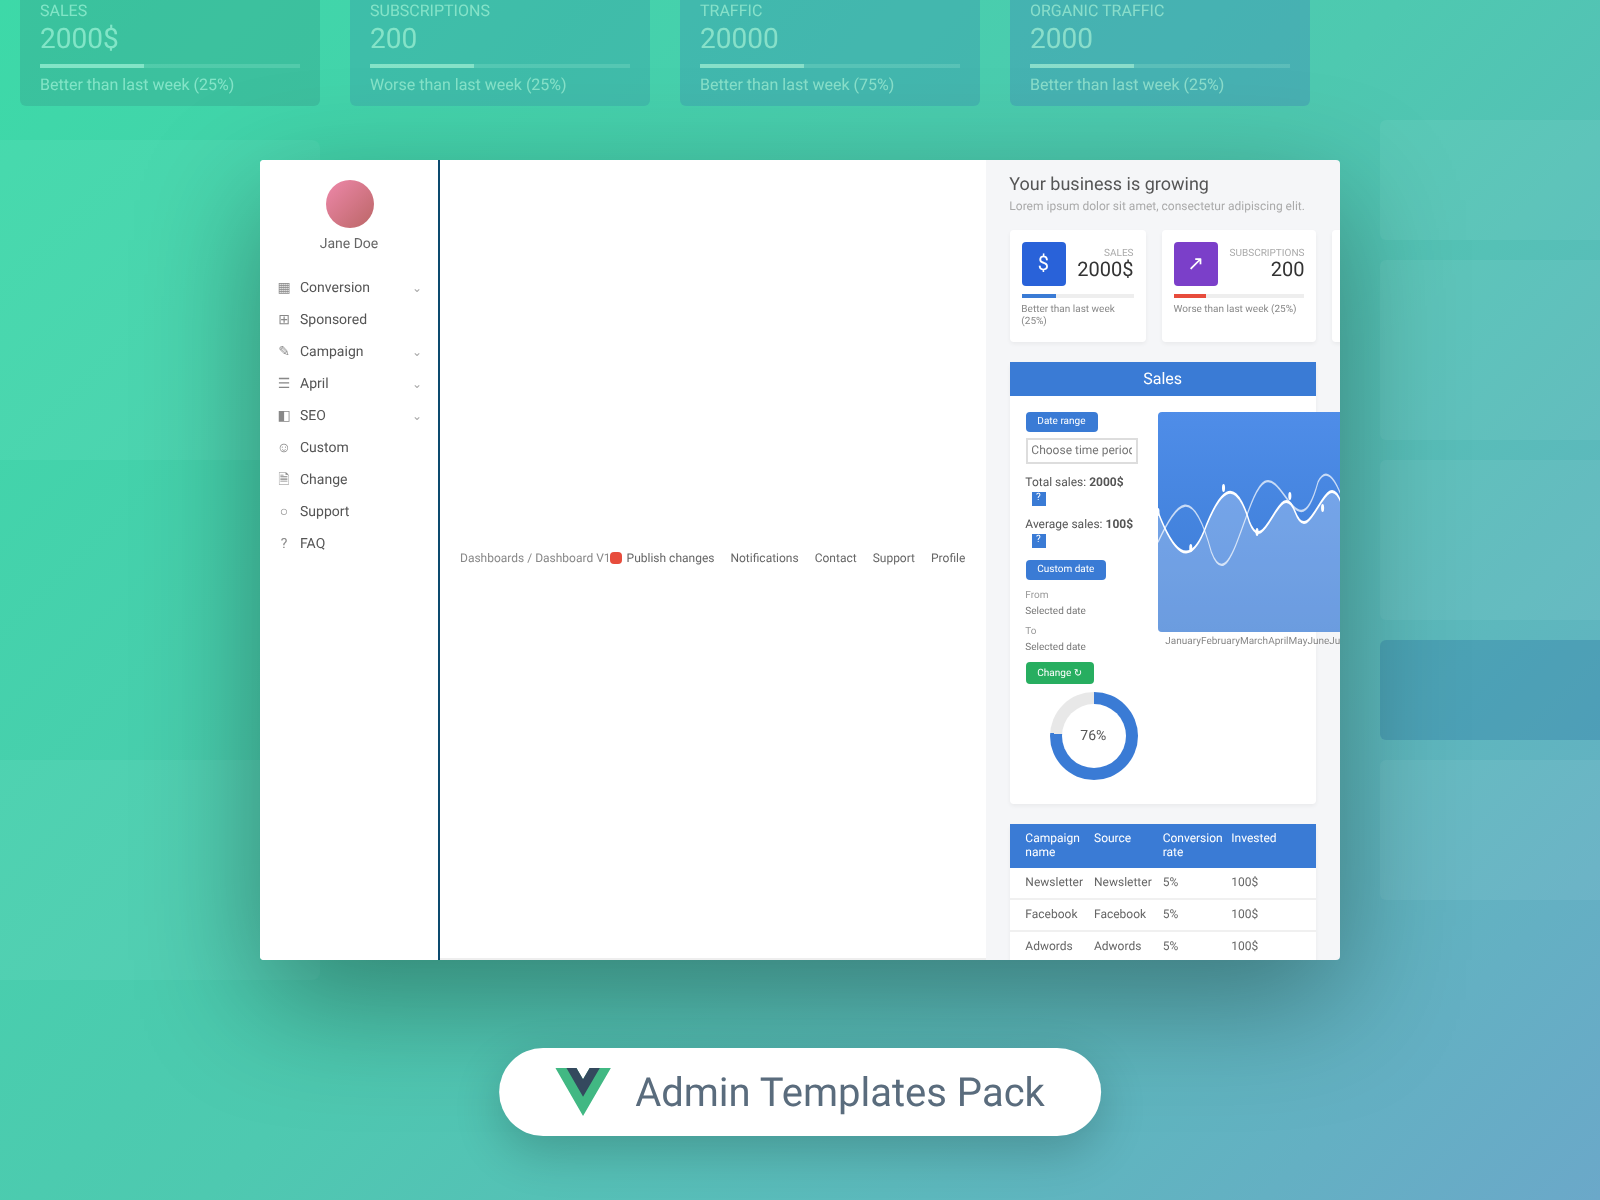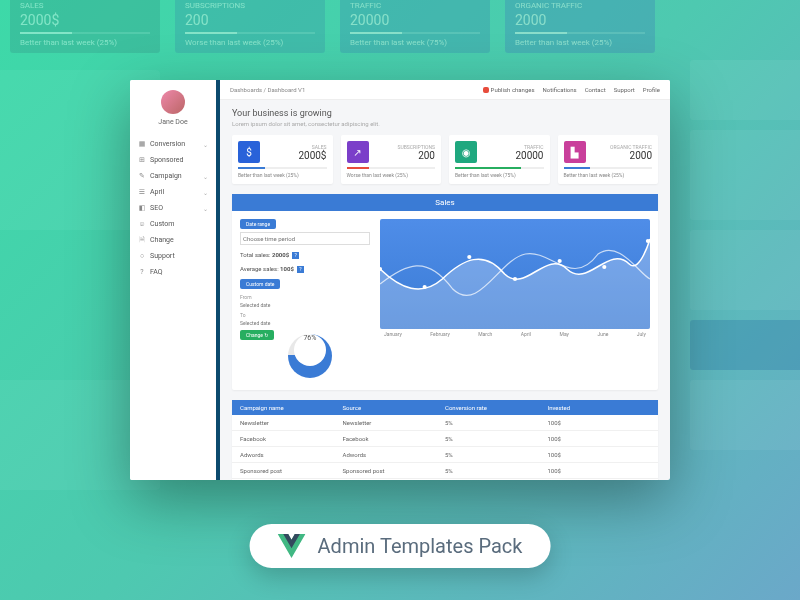--- a/index.html
+++ b/index.html
@@ -11,27 +11,27 @@
 .bg-card.traf{left:340px;top:-5px;width:150px;background:#3a8db0}
 .bg-card.org{left:505px;top:-5px;width:150px;background:#3d84b8}
 .bg-card .v{font-size:14px;font-weight:400;margin:2px 0}
 .bg-card .bar{height:2px;background:rgba(255,255,255,.3);margin:4px 0}
 .bg-card .bar::after{content:"";display:block;height:100%;width:40%;background:#fff}
 .bg-map{position:absolute;left:-40px;top:70px;width:200px;height:160px;background:rgba(255,255,255,.12);border-radius:4px}
 .bg-chart{position:absolute;left:-20px;top:380px;width:180px;height:110px;background:rgba(255,255,255,.12);border-radius:4px}
 .bg-right{position:absolute;right:-30px;top:60px;width:140px;height:420px}
 .bg-right .panel{background:rgba(255,255,255,.15);margin-bottom:10px;border-radius:3px;padding:8px;font-size:7px;color:#fff}
 .window{position:absolute;left:130px;top:80px;width:540px;height:400px;background:#f5f6f8;border-radius:2px;box-shadow:0 20px 60px rgba(0,0,0,.35);display:flex;overflow:hidden}
-.sidebar{width:90px;background:#fff;padding:10px 0;font-size:7px;color:#555;border-right:4px solid #0c4a6e}
+.sidebar{width:90px;background:#fff;padding:10px 0;font-size:7px;color:#555;border-right:1px solid #0c4a6e}
 .avatar{width:24px;height:24px;border-radius:50%;background:linear-gradient(135deg,#e8a,#b66);margin:0 auto 4px}
 .user-name{text-align:center;font-size:7px;color:#666;margin-bottom:10px}
 .nav-item{display:flex;align-items:center;padding:4px 8px;gap:4px;cursor:pointer}
 .nav-item .ico{width:8px;height:8px;display:inline-flex;align-items:center;justify-content:center;font-size:7px;color:#888}
 .nav-item .chev{margin-left:auto;font-size:6px;color:#aaa}
-.main{flex:1;display:flex;flex-direction:column;overflow:hidden}
+.main{flex:1;display:flex;flex-direction:row;overflow:hidden}
 .topbar{display:flex;align-items:center;padding:6px 10px;background:#fff;border-bottom:1px solid #eee;font-size:6px;color:#888}
 .topbar .crumbs{flex:1}
 .topbar .actions{display:flex;gap:8px}
 .topbar .act{color:#666}
 .topbar .act.pub::before{content:"";display:inline-block;width:6px;height:6px;background:#e74c3c;border-radius:2px;margin-right:2px;vertical-align:middle}
 .content{flex:1;padding:8px 12px;overflow:auto}
 .headline{font-size:9px;color:#555;margin-bottom:2px}
 .sub{font-size:6px;color:#aaa;margin-bottom:8px}
 .stat-row{display:flex;gap:8px;margin-bottom:10px}
 .stat-card{flex:1;background:#fff;border-radius:2px;padding:6px;box-shadow:0 1px 2px rgba(0,0,0,.05)}
@@ -43,21 +43,21 @@
 .stat-val{font-size:10px;color:#333}
 .stat-bar{height:2px;background:#eee;margin:3px 0}
 .stat-bar>div{height:100%}
 .stat-foot{font-size:5px;color:#888}
 .sales-panel{background:#fff;border-radius:2px;margin-bottom:10px;box-shadow:0 1px 2px rgba(0,0,0,.05)}
 .sales-head{background:#3a7bd5;color:#fff;padding:4px 10px;font-size:8px;text-align:center}
 .sales-body{display:flex;padding:8px;gap:10px}
 .sales-left{width:130px;font-size:6px;color:#666}
 .pill{display:inline-block;background:#3a7bd5;color:#fff;padding:2px 6px;border-radius:2px;font-size:5px;margin-bottom:3px}
 .sel{display:block;width:100%;font-size:6px;padding:2px;border:1px solid #ddd;margin-bottom:6px}
-.gauge{width:44px;height:44px;border-radius:50%;background:conic-gradient(#3a7bd5 0 76%,#e8e8e8 76% 100%);display:flex;justify-content:center;margin:4px 0}
+.gauge{width:44px;height:44px;border-radius:50%;background:conic-gradient(#3a7bd5 0 76%,#e8e8e8 76% 100%);display:flex;align-items:center;justify-content:center;margin:4px 0}
 .gauge::before{content:"";width:32px;height:32px;border-radius:50%;background:#fff;position:absolute}
 .gauge span{font-size:7px;color:#555;z-index:1}
 .btn-green{background:#27ae60;color:#fff;padding:2px 6px;border-radius:2px;font-size:5px;display:inline-block;cursor:pointer}
 .sales-right{flex:1}
 .chart{width:100%;height:110px;background:linear-gradient(180deg,#4f8de8 0%,#3a7bd5 100%);border-radius:2px;position:relative;overflow:hidden}
 .chart svg{width:100%;height:100%}
 .chart-x{display:flex;justify-content:space-between;font-size:5px;color:#888;padding:2px 4px}
 .totals{font-size:6px;color:#555;margin-bottom:6px}
 .totals .sq{display:inline-block;width:7px;height:7px;background:#3a7bd5;color:#fff;font-size:5px;text-align:center;line-height:7px;margin-left:3px}
 .table{width:100%;background:#fff;border-radius:2px;box-shadow:0 1px 2px rgba(0,0,0,.05);font-size:6px}

